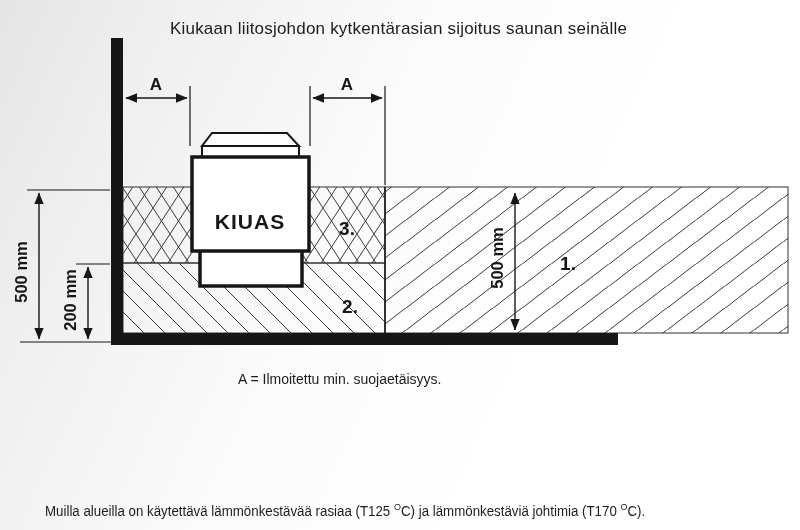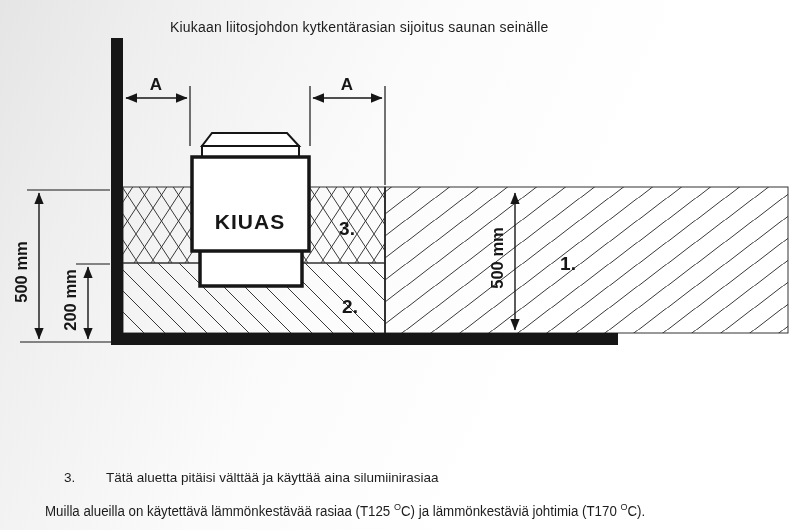--- a/index.html
+++ b/index.html
@@ -1,21 +1,21 @@
 <!DOCTYPE html>
 <html><head>
 <meta charset="utf-8">
 <style>
   html,body{margin:0;padding:0;background:#ffffff;}
   .page{
     position:relative;width:800px;height:530px;overflow:hidden;
     background:linear-gradient(115deg,#e5e5e5 0%,#efefef 16%,#fbfbfb 42%,#ffffff 68%);
     font-family:"Liberation Sans", sans-serif;color:#1c1c1c;
   }
-  .title{position:absolute;left:170px;top:19px;font-size:14px;letter-spacing:.2px;}
+  .title{position:absolute;left:170px;top:19px;font-size:17px;letter-spacing:.2px;}
   .diagram-svg{position:absolute;left:0;top:0;}
   .svg-label{font-family:"Liberation Sans",sans-serif;font-weight:bold;fill:#161616;}
   .a-label{font-size:17px;}
   .dim-label{font-size:16.5px;}
   .region-label{font-size:19px;}
   .kiuas-label{font-size:21px;letter-spacing:1px;}
   .caption{position:absolute;left:238px;top:371px;font-size:14px;}
   .legend-row{position:absolute;left:64px;font-size:13.5px;white-space:nowrap;}
   .legend-num{display:inline-block;width:42px;}
   .footnote{position:absolute;left:45px;top:503px;font-size:14px;white-space:nowrap;
@@ -78,20 +78,18 @@
     <text x="27" y="272" text-anchor="middle" transform="rotate(-90 27 272)" class="svg-label dim-label">500 mm</text>
 
     <line x1="76" y1="264" x2="110" y2="264" stroke="#161616" stroke-width="1.2"></line>
     <line x1="88" y1="267" x2="88" y2="339" stroke="#161616" stroke-width="1.4" marker-start="url(#ah)" marker-end="url(#ah)"></line>
     <text x="76" y="300" text-anchor="middle" transform="rotate(-90 76 300)" class="svg-label dim-label">200 mm</text>
 
     <line x1="515" y1="193" x2="515" y2="330" stroke="#161616" stroke-width="1.4" marker-start="url(#ah)" marker-end="url(#ah)"></line>
     <text x="503" y="258" text-anchor="middle" transform="rotate(-90 503 258)" class="svg-label dim-label">500 mm</text>
   </svg>
 
+  <div class="caption">A = Ilmoitettu min. suojaetäisyys.</div>
 
-  <div class="legend-row" style="top:470px">
-    <span class="legend-num">3.</span><span>Tätä aluetta pitäisi välttää ja käyttää aina silumiinirasiaa</span>
-  </div>
 
   <div class="footnote"><span>Muilla alueilla on käytettävä lämmönkestävää rasiaa (T125 </span><sup>O</sup><span>C) ja lämmönkestäviä johtimia (T170 </span><sup>O</sup><span>C).</span></div>
 
 </div>
 
 </body></html>

